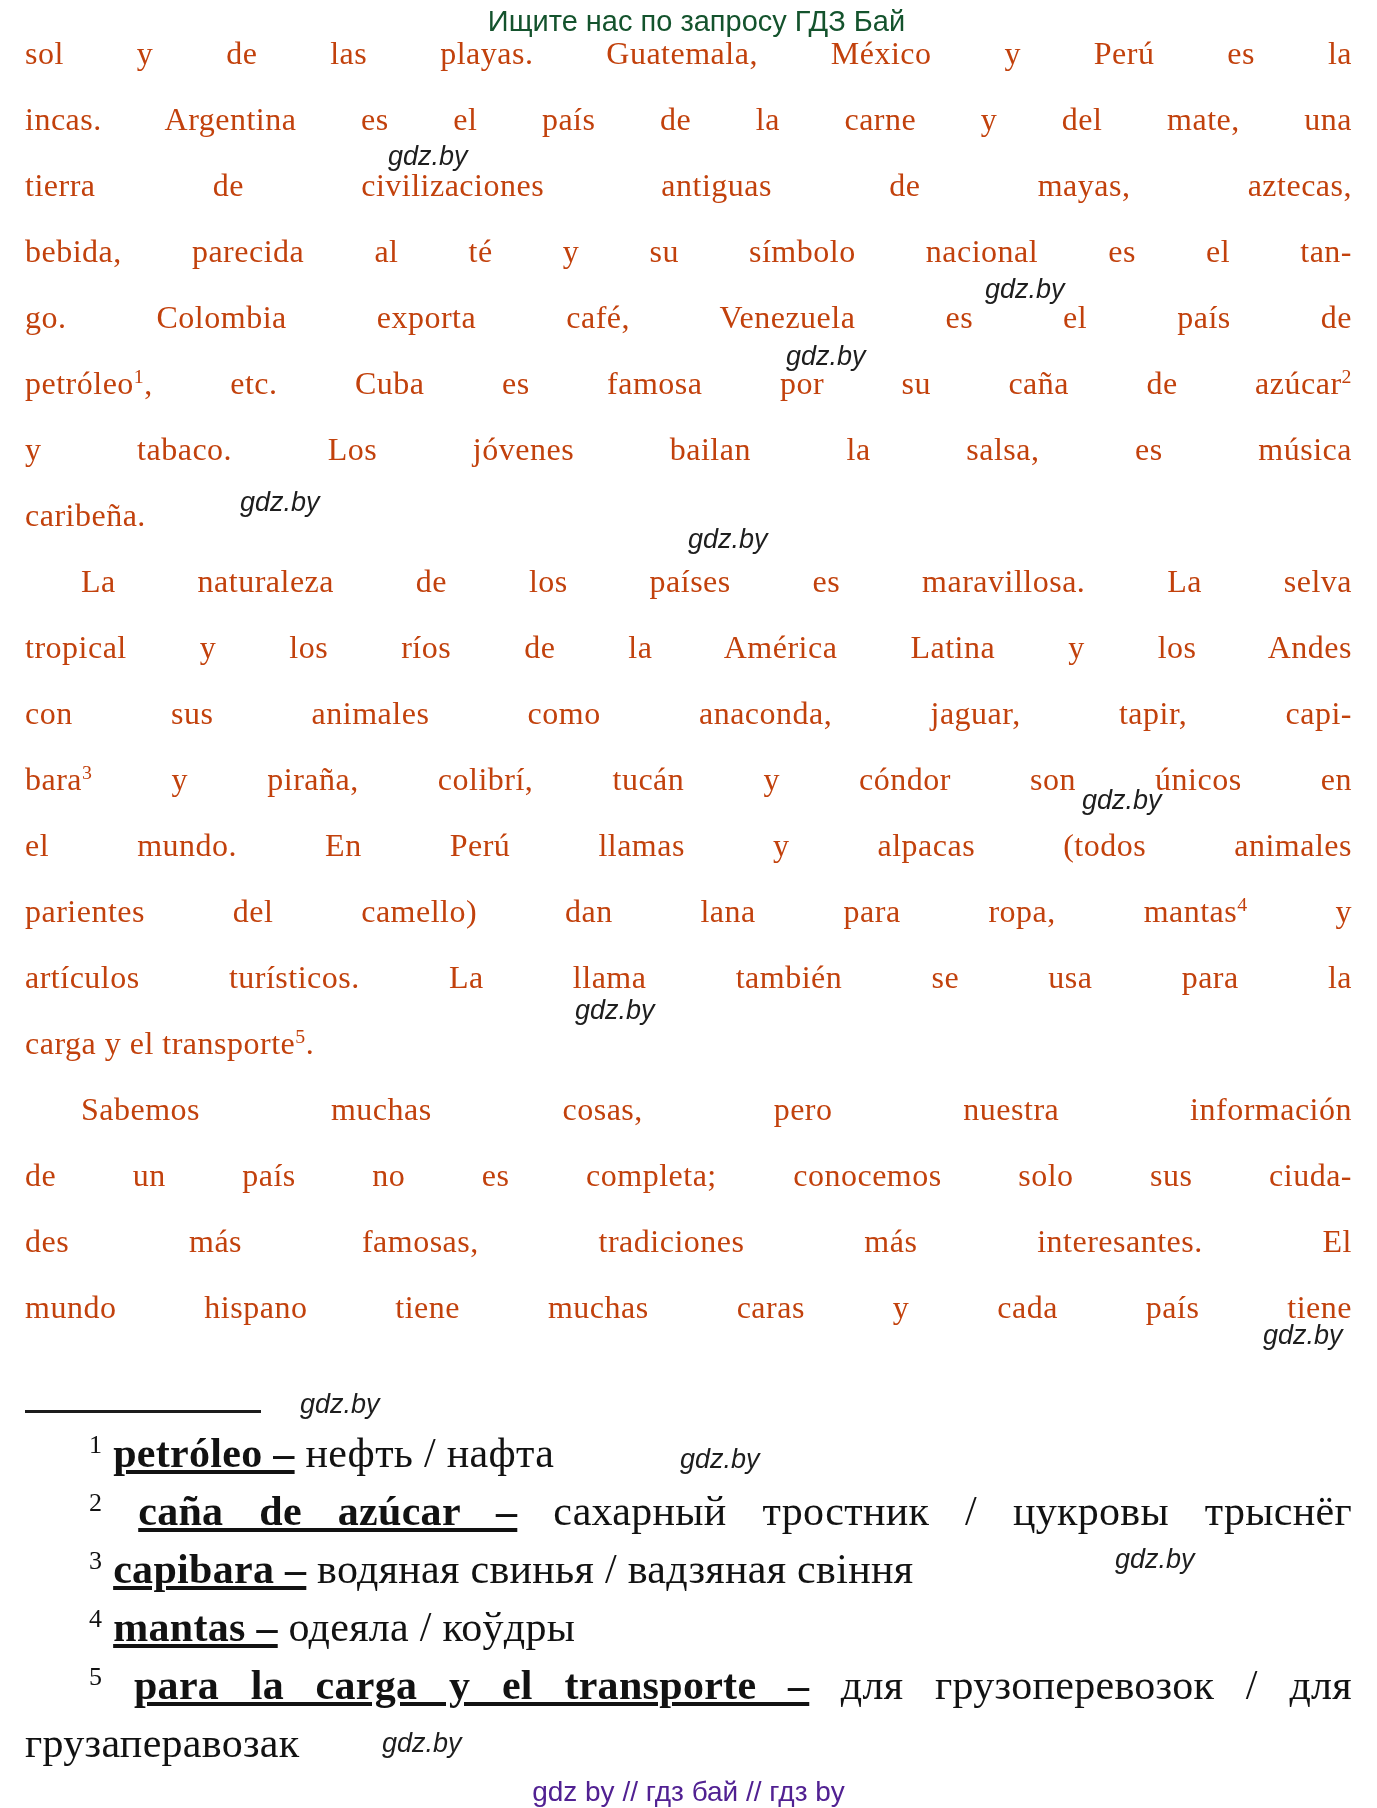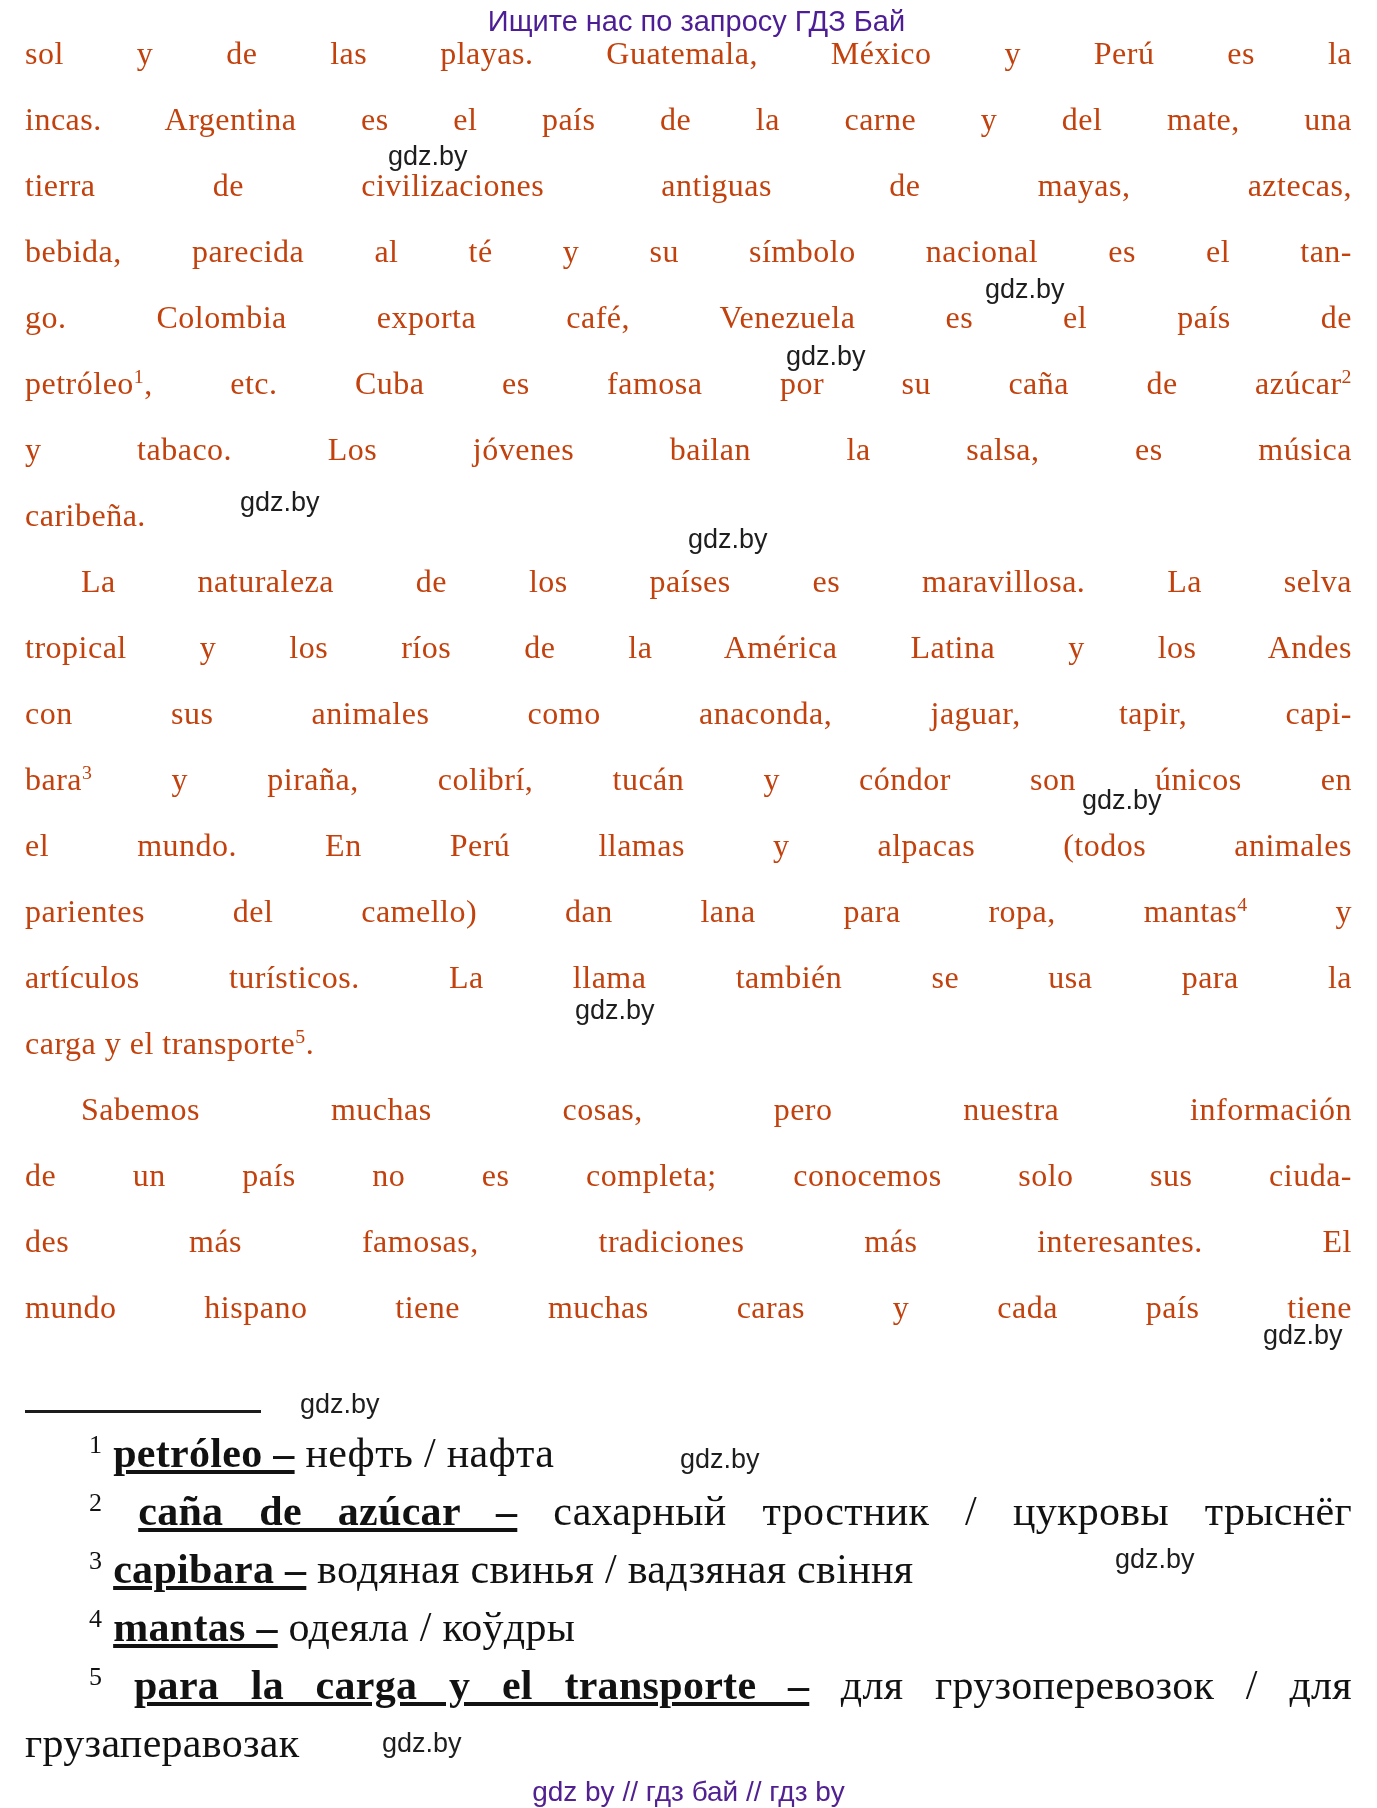--- a/index.html
+++ b/index.html
@@ -10,21 +10,21 @@
     background: #ffffff;
     overflow: hidden;
     font-family: "Liberation Serif", serif;
   }
   .header-banner {
     position: absolute;
     top: 5px; left: 16px; right: 0;
     text-align: center;
     font-family: "Liberation Sans", sans-serif;
     font-size: 29px;
-    color: #4c1d95;
+    color: #14532d;
     white-space: nowrap;
   }
   .main-text {
     position: absolute;
     left: 25px; top: 20px;
     width: 1327px;
     font-size: 32px;
     line-height: 66px;
     color: #c2410c;
     letter-spacing: 0.5px;
@@ -58,20 +58,21 @@
   .find { text-indent: 64px; }
   .fj { text-align: justify; text-align-last: justify; }
   .footnotes b { font-weight: bold; text-decoration: underline; }
   .wm {
     position: absolute;
     font-family: "Liberation Sans", sans-serif;
     font-size: 27px;
     line-height: 27px;
     color: #1e1e1e;
     white-space: nowrap;
+    font-style: italic;
   }
   .footer-banner {
     position: absolute;
     left: 0; right: 0; top: 1776px;
     text-align: center;
     font-family: "Liberation Sans", sans-serif;
     font-size: 28px;
     color: #512192;
     white-space: nowrap;
   }

